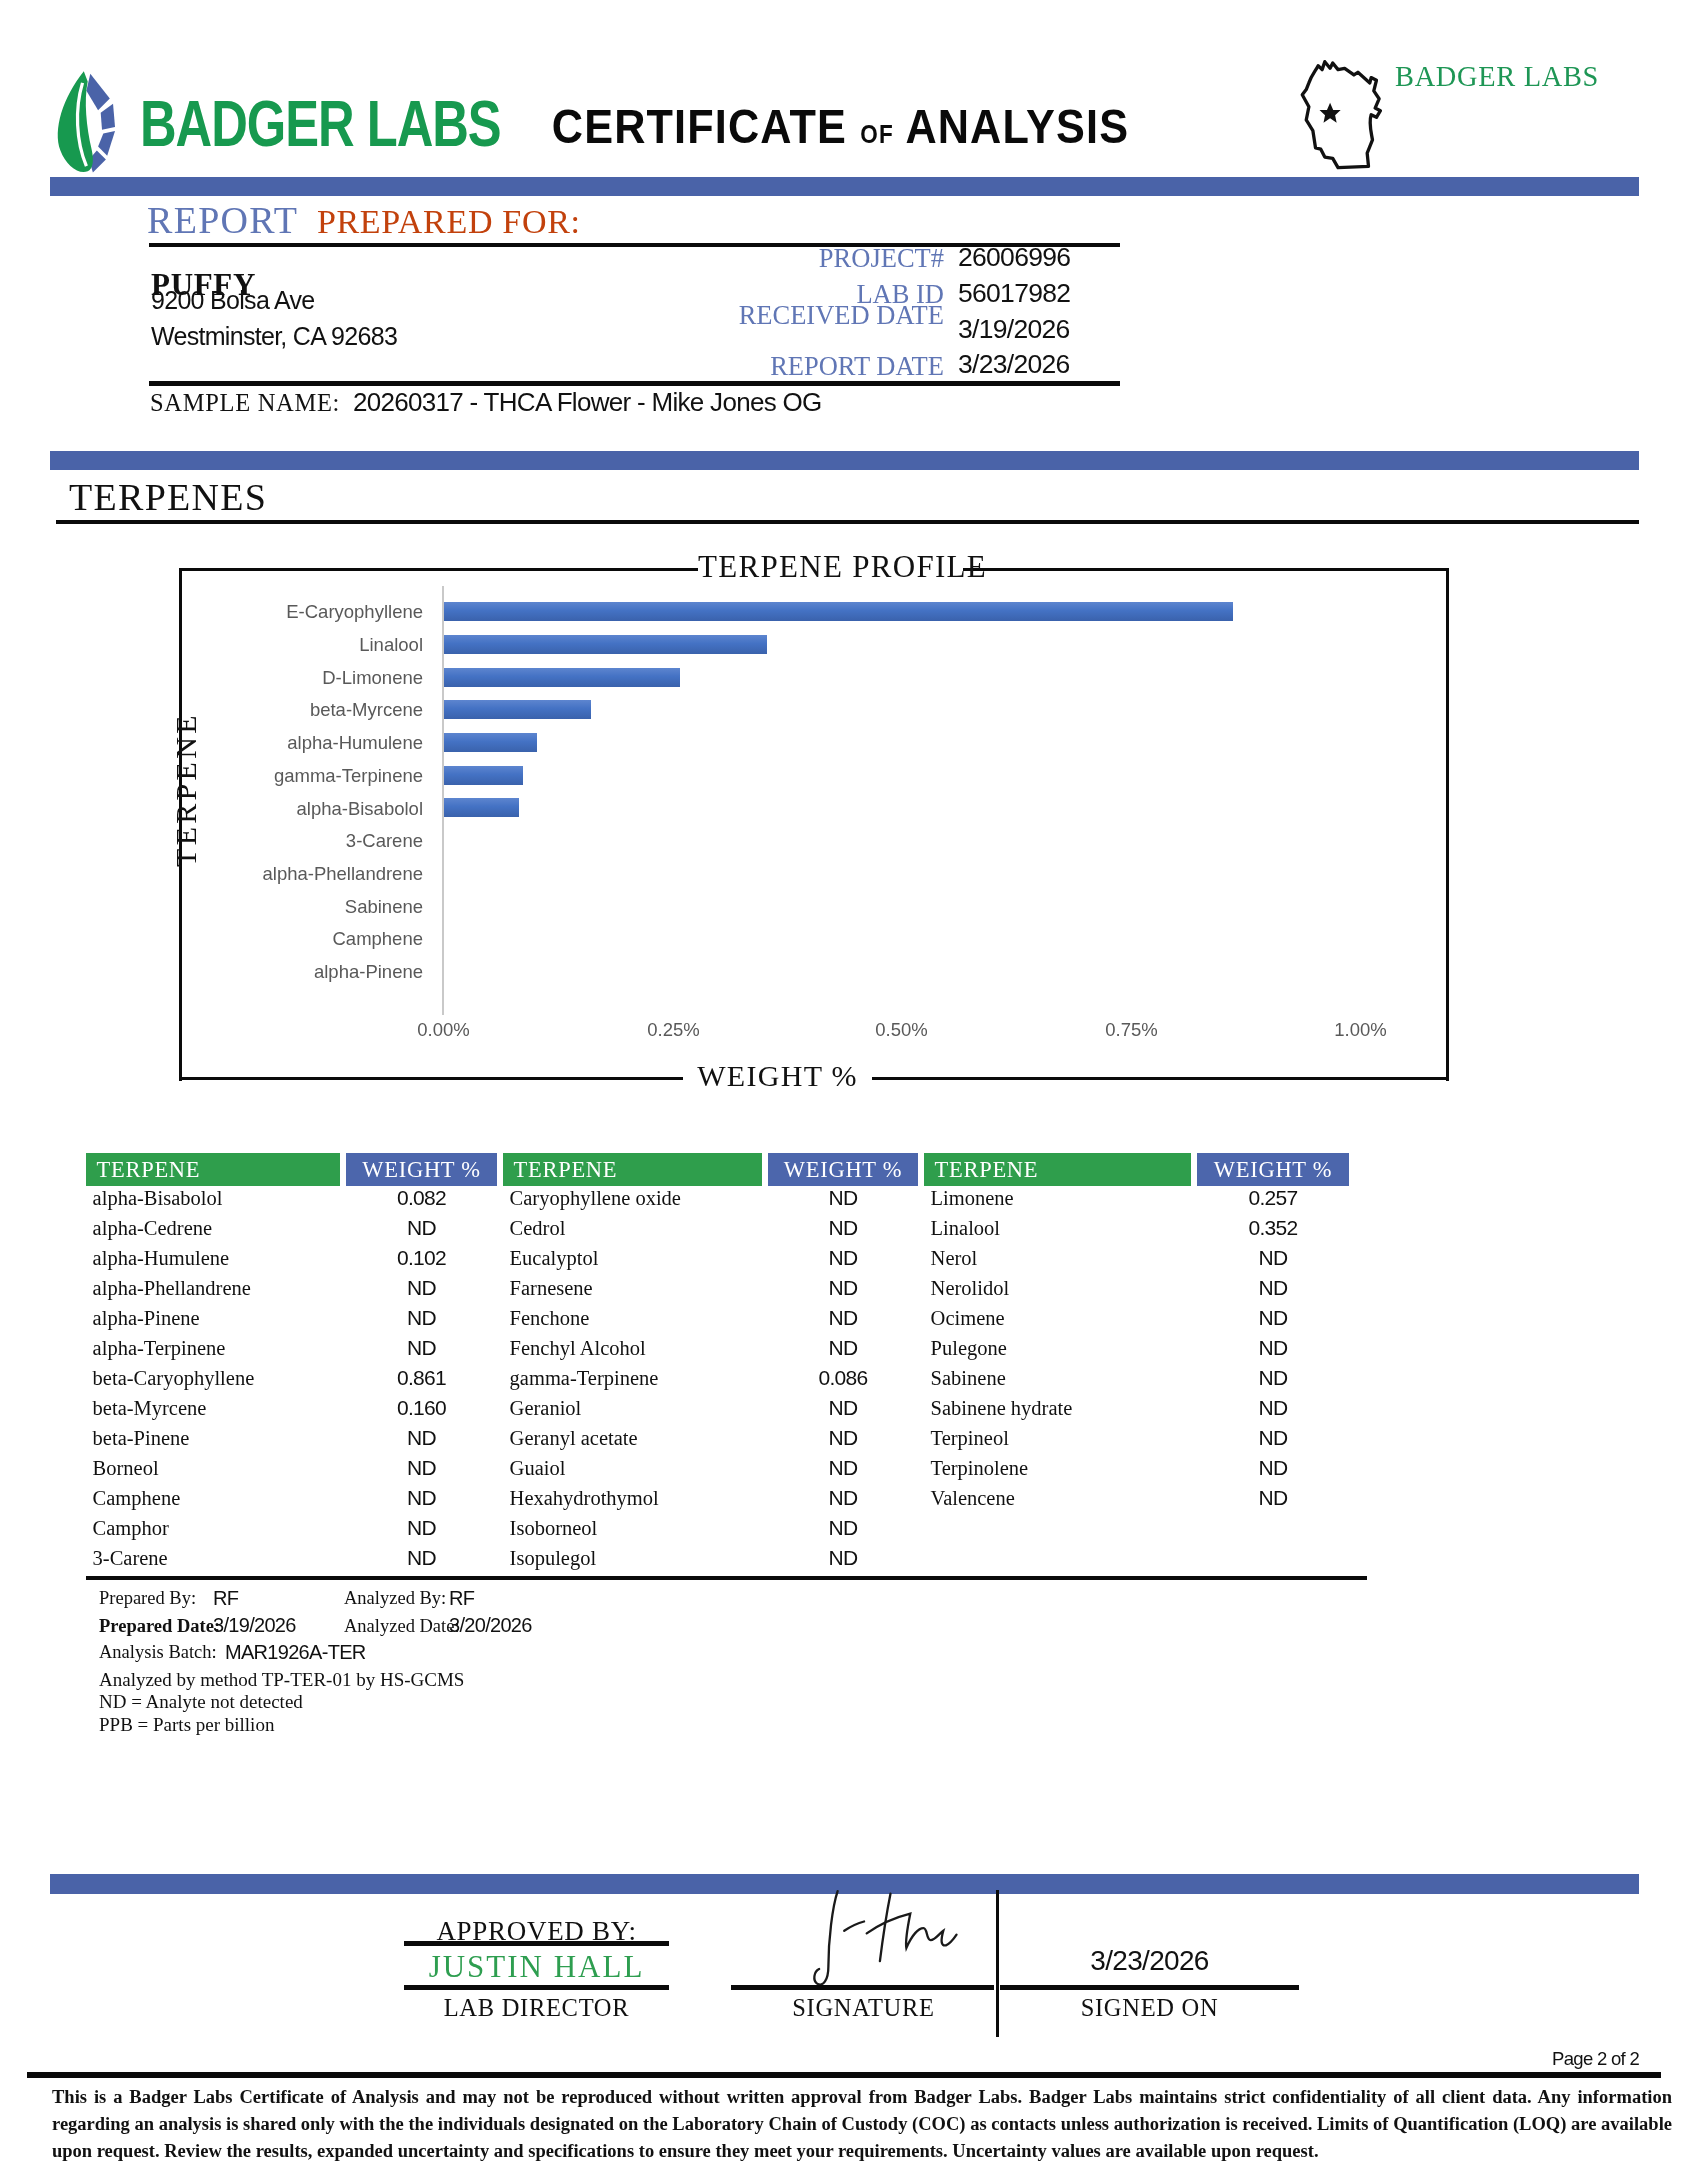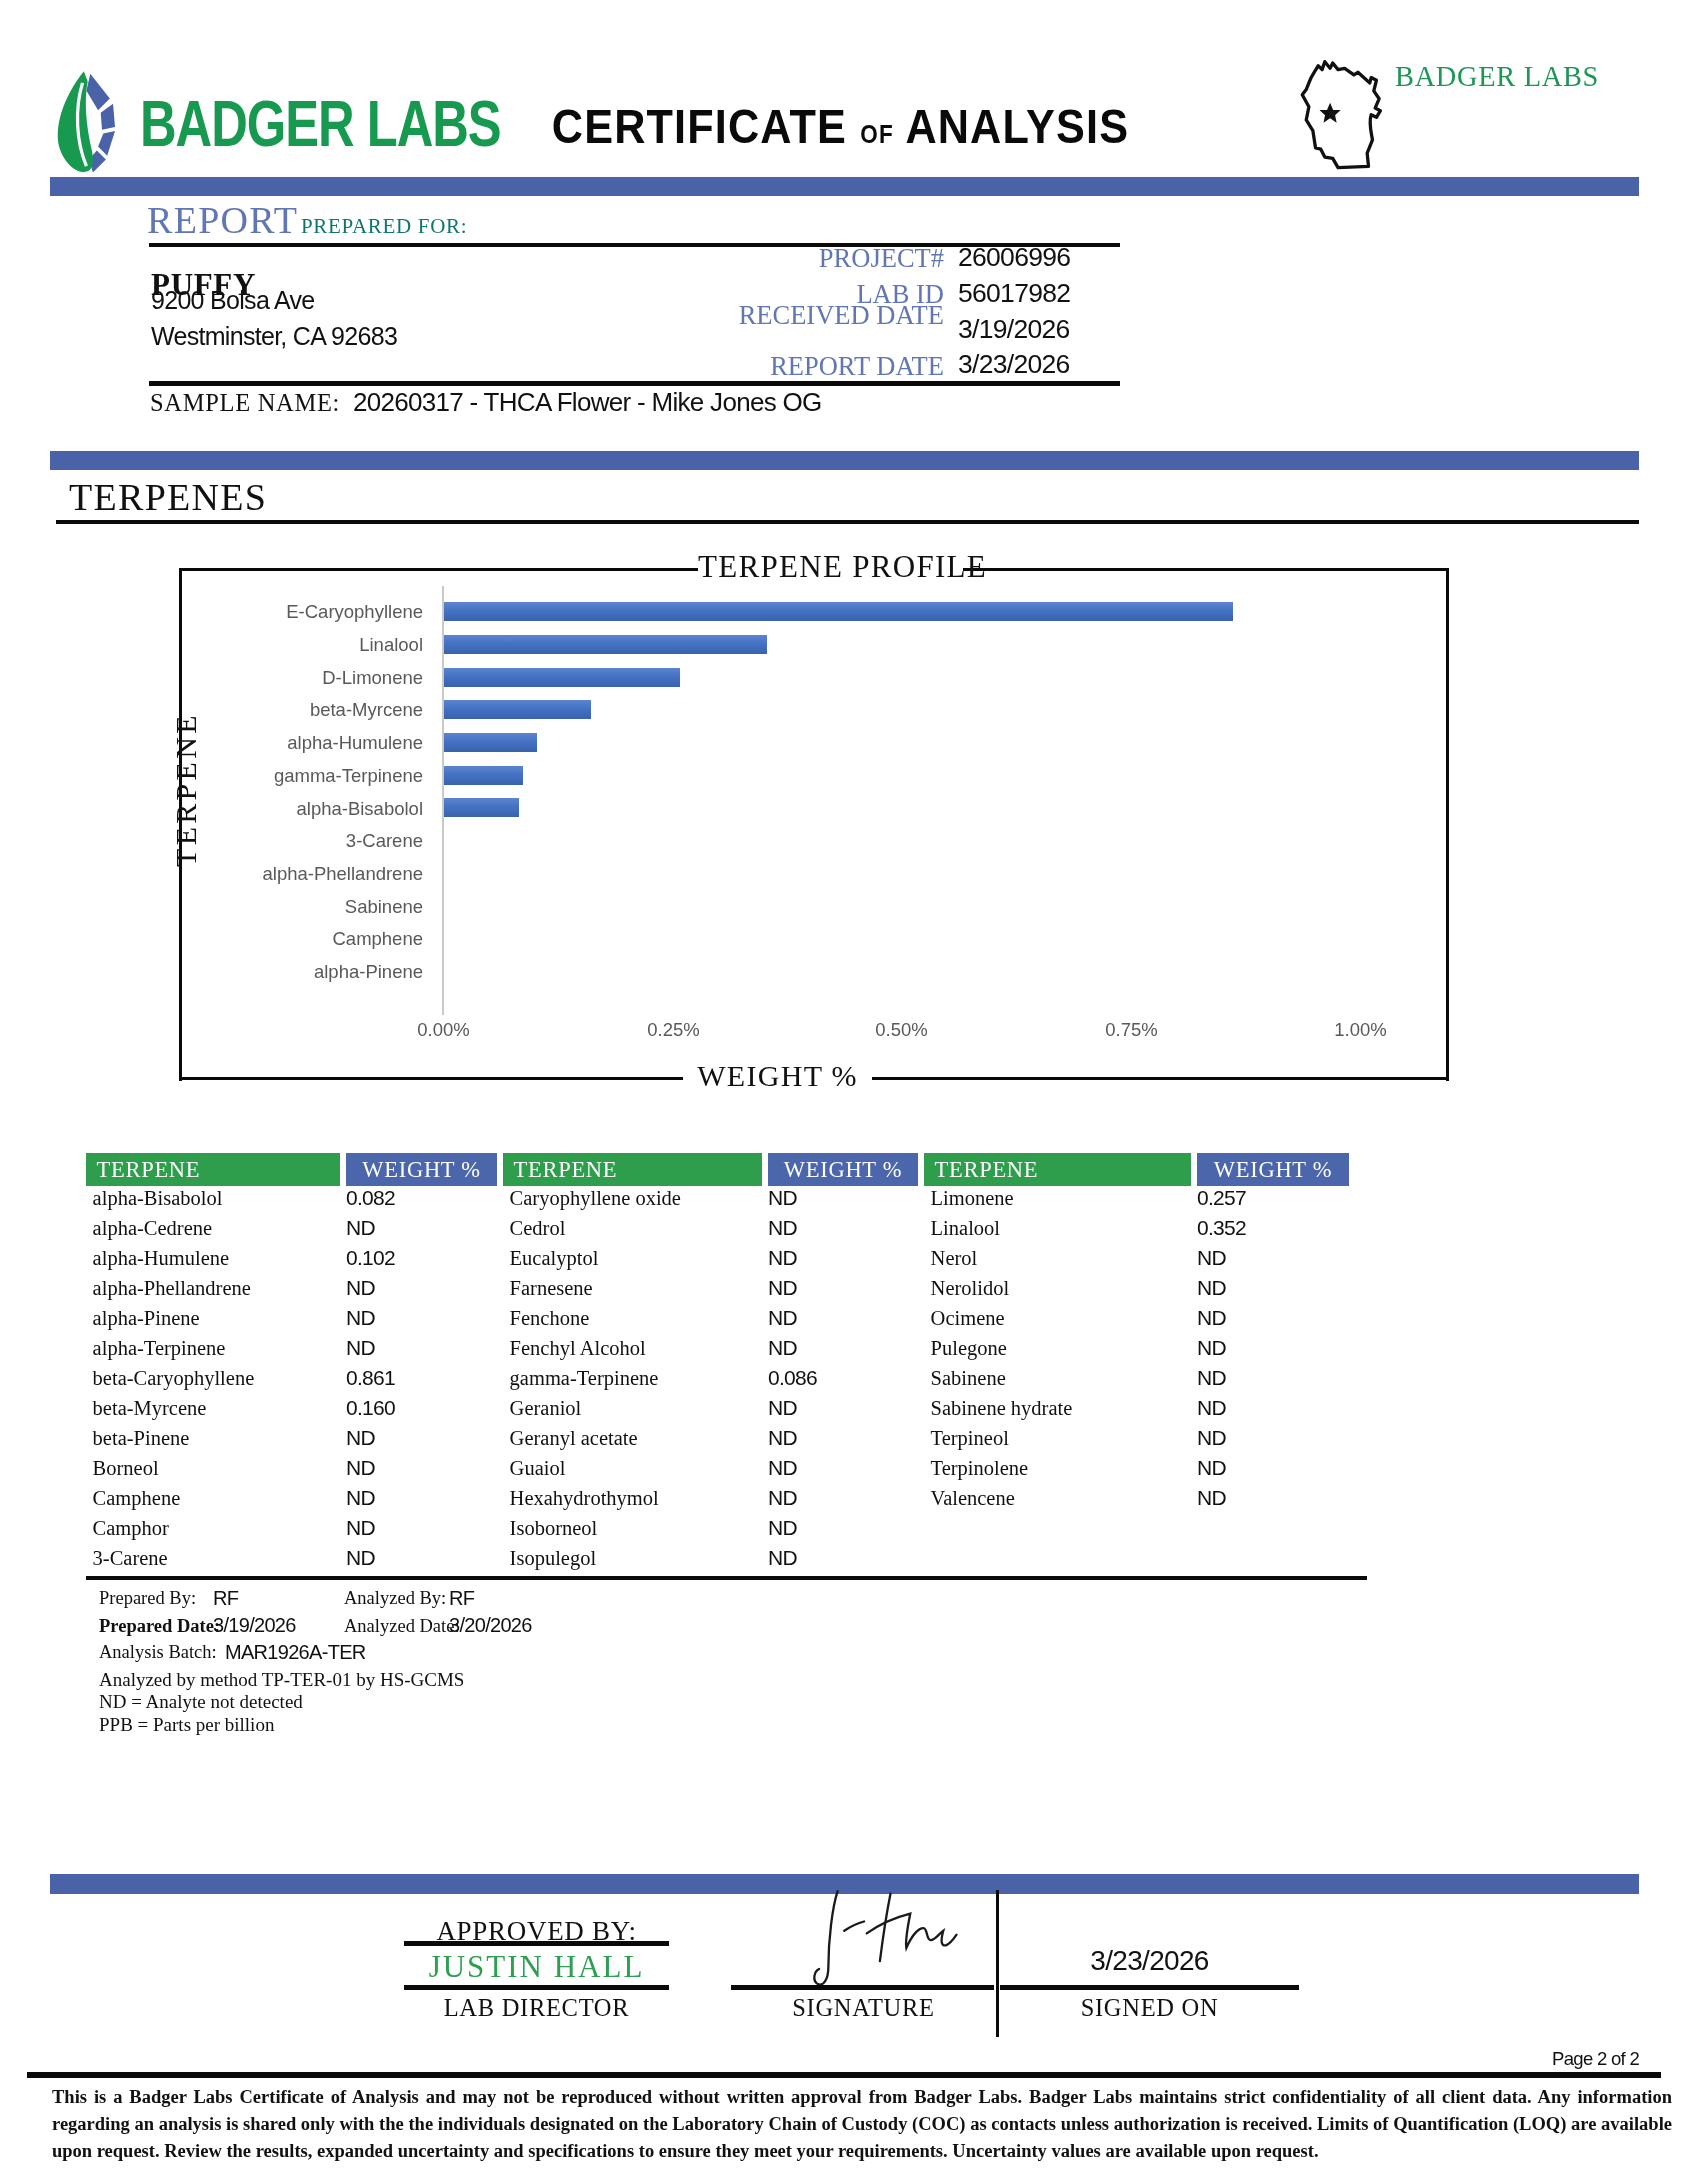--- a/index.html
+++ b/index.html
@@ -17,21 +17,21 @@
   .cert-title{left:437px;top:99px;width:807px;text-align:center;
               font-family:"Liberation Sans","DejaVu Sans",sans-serif;font-weight:800;
               font-size:48px;letter-spacing:1.3px;transform:scaleX(.9);transform-origin:center;
               white-space:nowrap;color:#0a0a0a;}
   .cert-title .of{font-size:36px;}
   .lab-name{left:1395px;top:61px;width:265px;font-size:28.4px;color:#1E9655;letter-spacing:0.7px;}
   .lab-addr{left:1397px;top:94px;width:265px;font-size:18.5px;line-height:24.5px;color:#111;}
   
   .rep-head{left:147px;top:198px;white-space:nowrap;}
   .rep-head .blue{font-size:38px;color:#6076B5;letter-spacing:1.3px;}
-  .rep-head .black{font-size:21px;color:#0f766e;letter-spacing:0.7px;}
+  .rep-head .black{font-size:34px;color:#c2410c;letter-spacing:0.7px;margin-left:16px;}
   .client-name{left:151px;top:239px;font-size:31px;font-weight:bold;letter-spacing:0.7px;margin-top:28px;}
   .client-line{font-size:25px;}
   .meta-label{position:absolute;left:529px;width:415px;text-align:right;font-size:26.5px;color:#6076B5;white-space:nowrap;}
   .meta-value{position:absolute;left:958px;font-size:26.5px;white-space:nowrap;}
   .sample-label{left:150px;top:389px;font-size:24.5px;letter-spacing:0.7px;}
   .sample-value{left:353px;top:387px;font-size:26px;}
   
   .sec-title{left:69px;top:475px;font-size:38px;letter-spacing:1.3px;}
   
   .chart-line{position:absolute;background:#0a0a0a;}
@@ -47,21 +47,21 @@
   .chart-xlab{left:683px;top:1059px;width:189px;text-align:center;font-size:30px;letter-spacing:1.3px;background:#fff;}
   
   .terp-table{left:86px;top:1153px;display:grid;
               grid-template-columns:254px 151px 259px 150px 267px 152px;column-gap:6px;
               grid-auto-rows:30px;}
   .hcell{height:33px;line-height:33px;color:#fff;font-size:22.5px;letter-spacing:0.7px;}
   .h-g{background:#2F9E4C;padding-left:10.6px;}
   .h-b{background:#4C66AC;text-align:center;}
   .t-name{font-size:20.5px;line-height:30px;padding-left:6.6px;white-space:nowrap;}
   .t-val{font-family:"Liberation Sans","DejaVu Sans",sans-serif;letter-spacing:-0.7px;
-         font-size:21px;line-height:30px;}
+         font-size:21px;line-height:30px;text-align:center;}
   
   .an-label{position:absolute;font-size:18.5px;white-space:nowrap;}
   .an-value{position:absolute;font-family:"Liberation Sans","DejaVu Sans",sans-serif;
             letter-spacing:-0.7px;font-size:20px;white-space:nowrap;}
   .an-note{position:absolute;font-size:19px;white-space:nowrap;}
   
   .app-label{left:404px;top:1916px;width:265px;text-align:center;font-size:27px;letter-spacing:0.7px;}
   .app-name{left:404px;top:1949px;width:265px;text-align:center;font-size:31px;color:#2E9E50;letter-spacing:2px;}
   .app-title{left:404px;top:1994px;width:265px;text-align:center;font-size:24.5px;letter-spacing:0.7px;}
   .sig-label{left:731px;top:1994px;width:265px;text-align:center;font-size:24.5px;letter-spacing:0.7px;}

